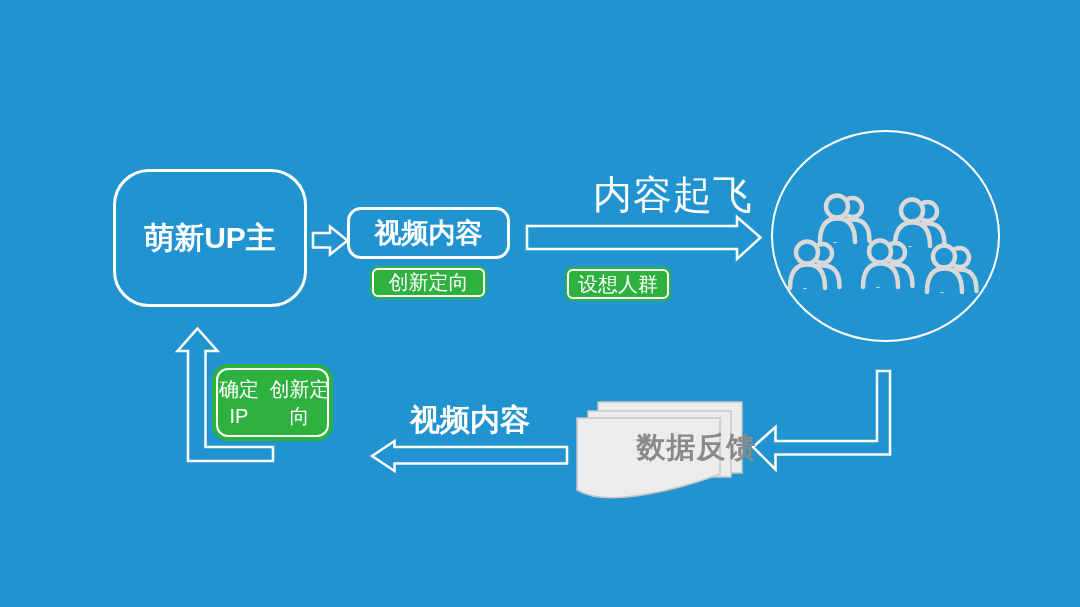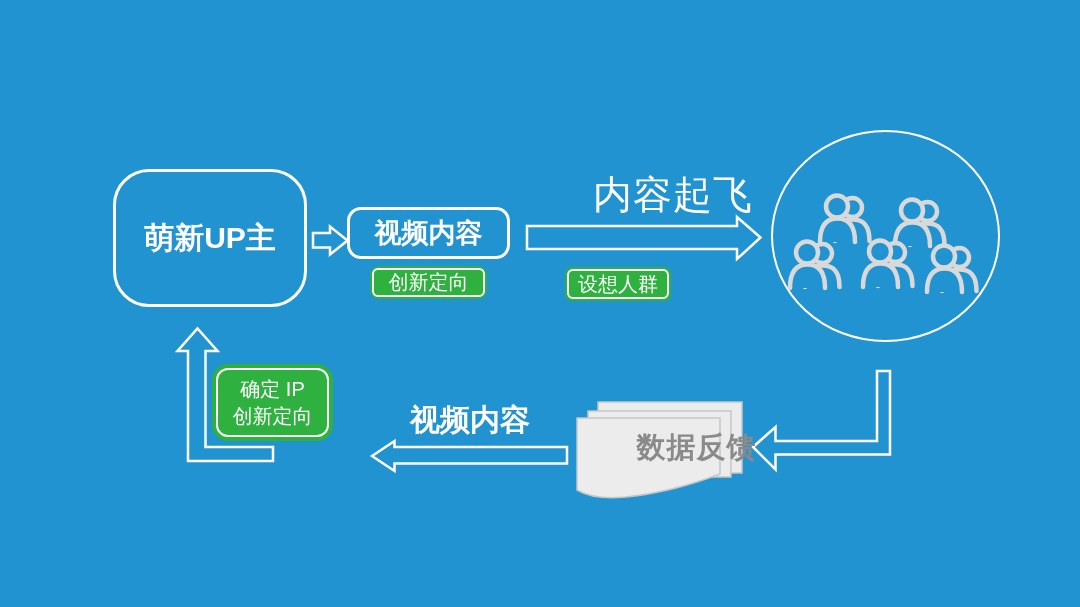--- a/index.html
+++ b/index.html
@@ -34,21 +34,21 @@
     display:flex; align-items:center; justify-content:center;
   }
   .inner-line {
     position:absolute; border:2px solid #ffffff; pointer-events:none;
   }
   #pill-innovation { left:370px; top:252px; width:117px; height:33px; border-radius:9px; font-size:20px; font-weight:500; }
   #pill-audience   { left:565px; top:253px; width:106px; height:34px; border-radius:7px; font-size:20px; font-weight:500; }
   .pill-line { inset:2px; border-radius:6px; }
   #confirm-box {
     left:212px; top:350px; width:121px; height:77px;
-    border-radius:16px; flex-direction:column; font-size:20px;
+    border-radius:16px; flex-direction:row; font-size:20px;
     font-weight:500; line-height:1.35; text-align:center;
   }
   .box-line { inset:4px; border-radius:12px; }
 
   
   #headline {
     left:533px; top:154px; width:220px; text-align:right;
     font-size:39px; font-weight:normal; color:#ffffff; letter-spacing:1px;
   }
   #adjust-label {

